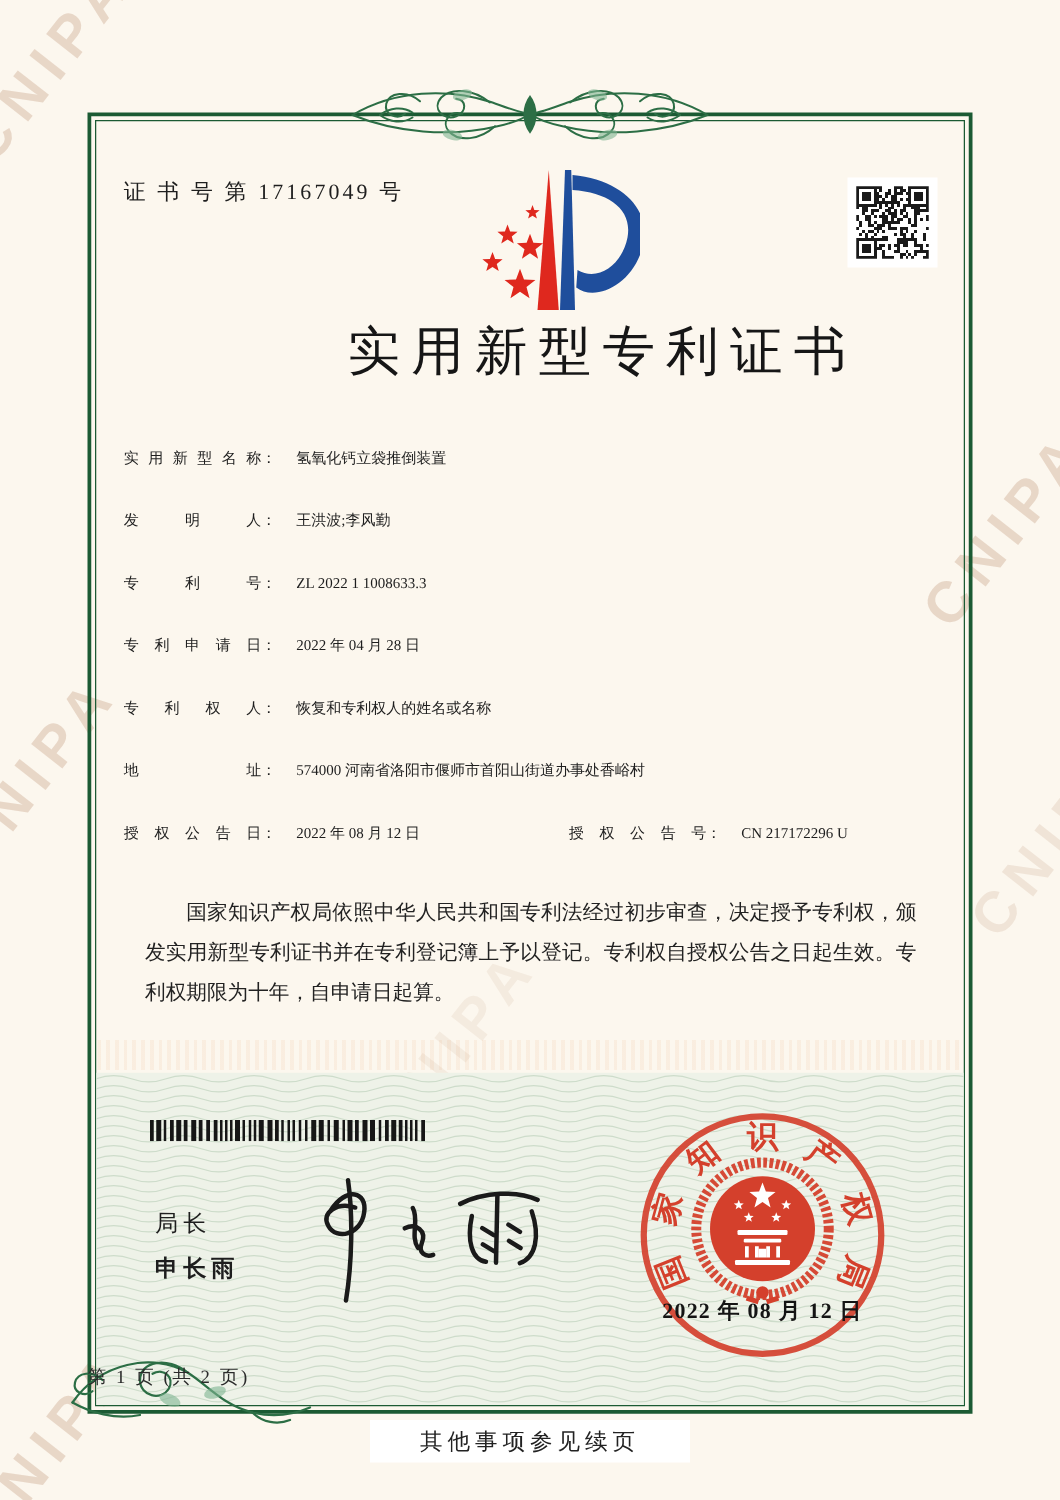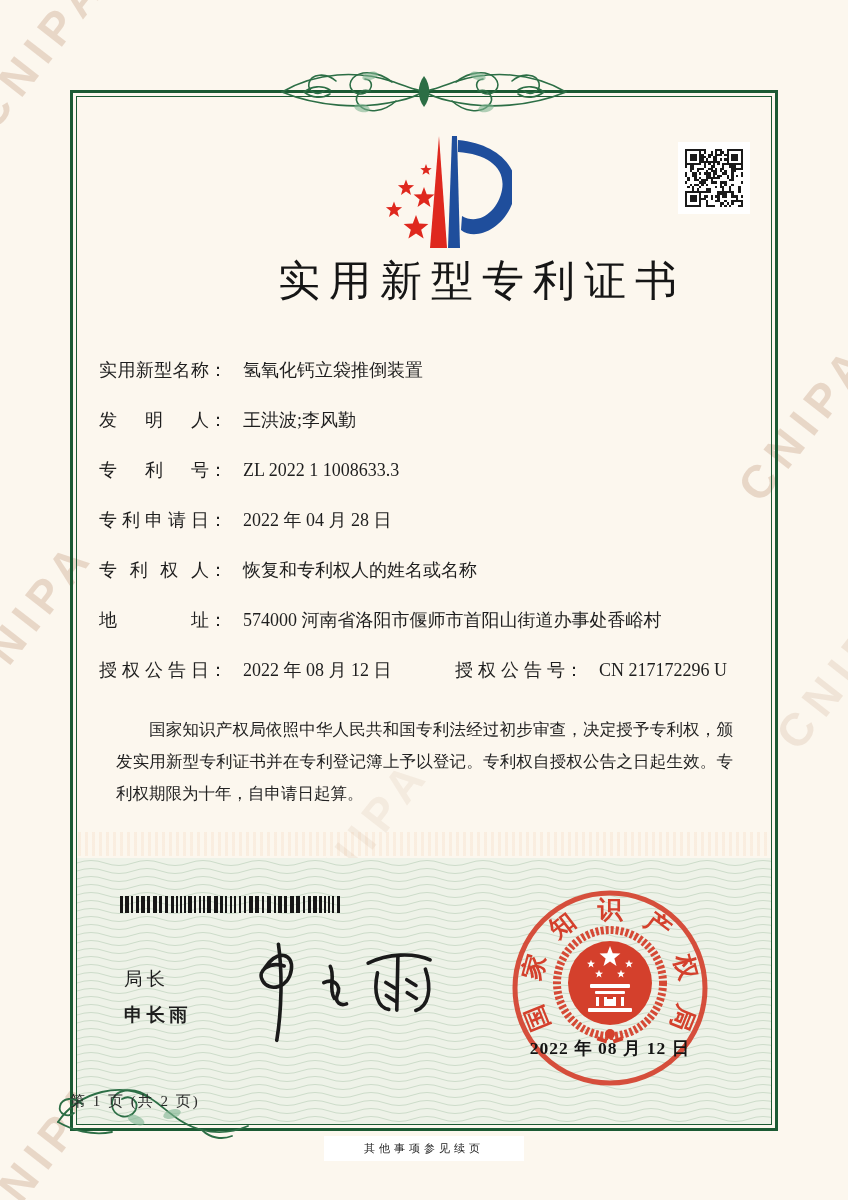--- a/index.html
+++ b/index.html
@@ -34,21 +34,21 @@
   .band{position:absolute;left:77px;top:858px;width:694px;height:266px;z-index:2;}
   
   .cert-no{position:absolute;left:99px;top:141px;font-size:17.5px;letter-spacing:2.5px;z-index:3;}
   .logo{position:absolute;left:352px;top:130px;z-index:3;}
   .qr-box{position:absolute;left:678px;top:142px;width:72px;height:72px;background:#fff;z-index:3;
     display:flex;align-items:center;justify-content:center;}
   .doc-title{position:absolute;left:70px;top:253px;width:824px;text-align:center;
     font-size:42px;font-weight:normal;letter-spacing:9px;color:#161616;z-index:3;}
   
   .fields{position:absolute;left:99px;top:0;width:660px;z-index:3;}
-  .field-row{position:absolute;left:0;font-size:18px;white-space:nowrap;}
+  .field-row{position:absolute;left:0;font-size:12px;white-space:nowrap;}
   .flabel{display:inline-block;width:110px;text-align:justify;text-align-last:justify;}
   .fcolon{display:inline-block;margin-right:16px;}
   .grant-right{position:absolute;left:356px;top:0;}
   
   .body-text{position:absolute;left:99px;top:697px;width:651px;z-index:3;
     font-size:16.5px;line-height:1.93;text-align:justify;color:#222;}
   .body-text p{margin:17px;text-indent:2em;}
   
   .barcode{position:absolute;left:120px;top:896px;z-index:4;}
   .signatory-title{position:absolute;left:124px;top:966px;font-size:18.5px;letter-spacing:4px;z-index:4;}
@@ -56,21 +56,21 @@
   .signature{position:absolute;left:235px;top:932px;z-index:4;transform:rotate(-2deg);}
   .seal-svg{position:absolute;left:505px;top:888px;z-index:4;}
   .seal-chars{position:absolute;left:0;top:0;width:848px;height:1200px;z-index:5;pointer-events:none;}
   .seal-chars span{position:absolute;font-size:25px;font-weight:bold;color:#d4402c;
     font-family:"Liberation Serif","DejaVu Serif",serif;}
   .seal-date{position:absolute;left:505px;top:1036px;width:210px;text-align:center;z-index:6;
     font-size:17.5px;font-weight:bold;letter-spacing:1px;color:#141414;}
   .page-info{position:absolute;left:70px;top:1092px;width:716px;text-align:left;
     font-size:15px;letter-spacing:2px;z-index:4;color:#2a2a2a;}
   .note-box{position:absolute;left:50%;top:1136px;transform:translateX(-50%);
-    background:#ffffff;padding:5px 40px;font-size:11px;letter-spacing:4px;z-index:3;color:#222;}
+    background:#ffffff;padding:5px 40px;font-size:18px;letter-spacing:4px;z-index:3;color:#222;}
 </style>
 </head>
 <body>
 
 <div class="page">
 
   <span class="wm wm1">CNIPA</span>
   <span class="wm wm2">CNIPA</span>
   <span class="wm wm3">CNIPA</span>
   <span class="wm wm4">CNIPA</span>
@@ -149,20 +149,21 @@
       <path d="M0 213 q14 -5 28 0 t28 0 t28 0 t28 0 t28 0 t28 0 t28 0 t28 0 t28 0 t28 0 t28 0 t28 0 t28 0 t28 0 t28 0 t28 0 t28 0 t28 0 t28 0 t28 0 t28 0 t28 0 t28 0 t28 0 t28 0" stroke="#cddcca" fill="none" stroke-width="1"></path>
       <path d="M0 221 q14 -5 28 0 t28 0 t28 0 t28 0 t28 0 t28 0 t28 0 t28 0 t28 0 t28 0 t28 0 t28 0 t28 0 t28 0 t28 0 t28 0 t28 0 t28 0 t28 0 t28 0 t28 0 t28 0 t28 0 t28 0 t28 0" stroke="#cddcca" fill="none" stroke-width="1"></path>
       <path d="M0 229 q14 -5 28 0 t28 0 t28 0 t28 0 t28 0 t28 0 t28 0 t28 0 t28 0 t28 0 t28 0 t28 0 t28 0 t28 0 t28 0 t28 0 t28 0 t28 0 t28 0 t28 0 t28 0 t28 0 t28 0 t28 0 t28 0" stroke="#cddcca" fill="none" stroke-width="1"></path>
       <path d="M0 237 q14 -5 28 0 t28 0 t28 0 t28 0 t28 0 t28 0 t28 0 t28 0 t28 0 t28 0 t28 0 t28 0 t28 0 t28 0 t28 0 t28 0 t28 0 t28 0 t28 0 t28 0 t28 0 t28 0 t28 0 t28 0 t28 0" stroke="#cddcca" fill="none" stroke-width="1"></path>
       <path d="M0 245 q14 -5 28 0 t28 0 t28 0 t28 0 t28 0 t28 0 t28 0 t28 0 t28 0 t28 0 t28 0 t28 0 t28 0 t28 0 t28 0 t28 0 t28 0 t28 0 t28 0 t28 0 t28 0 t28 0 t28 0 t28 0 t28 0" stroke="#cddcca" fill="none" stroke-width="1"></path>
       <path d="M0 253 q14 -5 28 0 t28 0 t28 0 t28 0 t28 0 t28 0 t28 0 t28 0 t28 0 t28 0 t28 0 t28 0 t28 0 t28 0 t28 0 t28 0 t28 0 t28 0 t28 0 t28 0 t28 0 t28 0 t28 0 t28 0 t28 0" stroke="#cddcca" fill="none" stroke-width="1"></path>
       <path d="M0 261 q14 -5 28 0 t28 0 t28 0 t28 0 t28 0 t28 0 t28 0 t28 0 t28 0 t28 0 t28 0 t28 0 t28 0 t28 0 t28 0 t28 0 t28 0 t28 0 t28 0 t28 0 t28 0 t28 0 t28 0 t28 0 t28 0" stroke="#cddcca" fill="none" stroke-width="1"></path>
     </svg>
   <div class="micro-band"></div>
 
+  <div class="cert-no">证 书 号 第 17167049 号</div>
 
   <svg id="logo-svg" class="logo" width="160" height="124" viewBox="0 0 160 124">
     <polygon points="87,6 78,118 95,118" fill="#df281e"></polygon>
     <polygon points="100,6 96,118 108,118 105,6" fill="#1f4e9c"></polygon>
     <path d="M106,10 C148,14 170,40 162,68 C154,98 124,112 109,100 L110,86 C127,96 146,81 150,60 C154,38 136,24 106,22 Z" fill="#1f4e9c"></path>
   <polygon points="74.00,34.00 75.48,37.96 79.71,38.15 76.40,40.78 77.53,44.85 74.00,42.52 70.47,44.85 71.60,40.78 68.29,38.15 72.52,37.96" fill="#df281e"></polygon>
       <polygon points="54.00,49.50 56.10,55.11 62.08,55.37 57.40,59.10 59.00,64.88 54.00,61.57 49.00,64.88 50.60,59.10 45.92,55.37 51.90,55.11" fill="#df281e"></polygon>
       <polygon points="72.00,57.00 74.72,64.26 82.46,64.60 76.39,69.43 78.47,76.90 72.00,72.62 65.53,76.90 67.61,69.43 61.54,64.60 69.28,64.26" fill="#df281e"></polygon>
       <polygon points="42.00,71.50 44.10,77.11 50.08,77.37 45.40,81.10 47.00,86.88 42.00,83.57 37.00,86.88 38.60,81.10 33.92,77.37 39.90,77.11" fill="#df281e"></polygon>
       <polygon points="64.00,85.00 67.21,93.58 76.36,93.98 69.19,99.69 71.64,108.52 64.00,103.46 56.36,108.52 58.81,99.69 51.64,93.98 60.79,93.58" fill="#df281e"></polygon>

